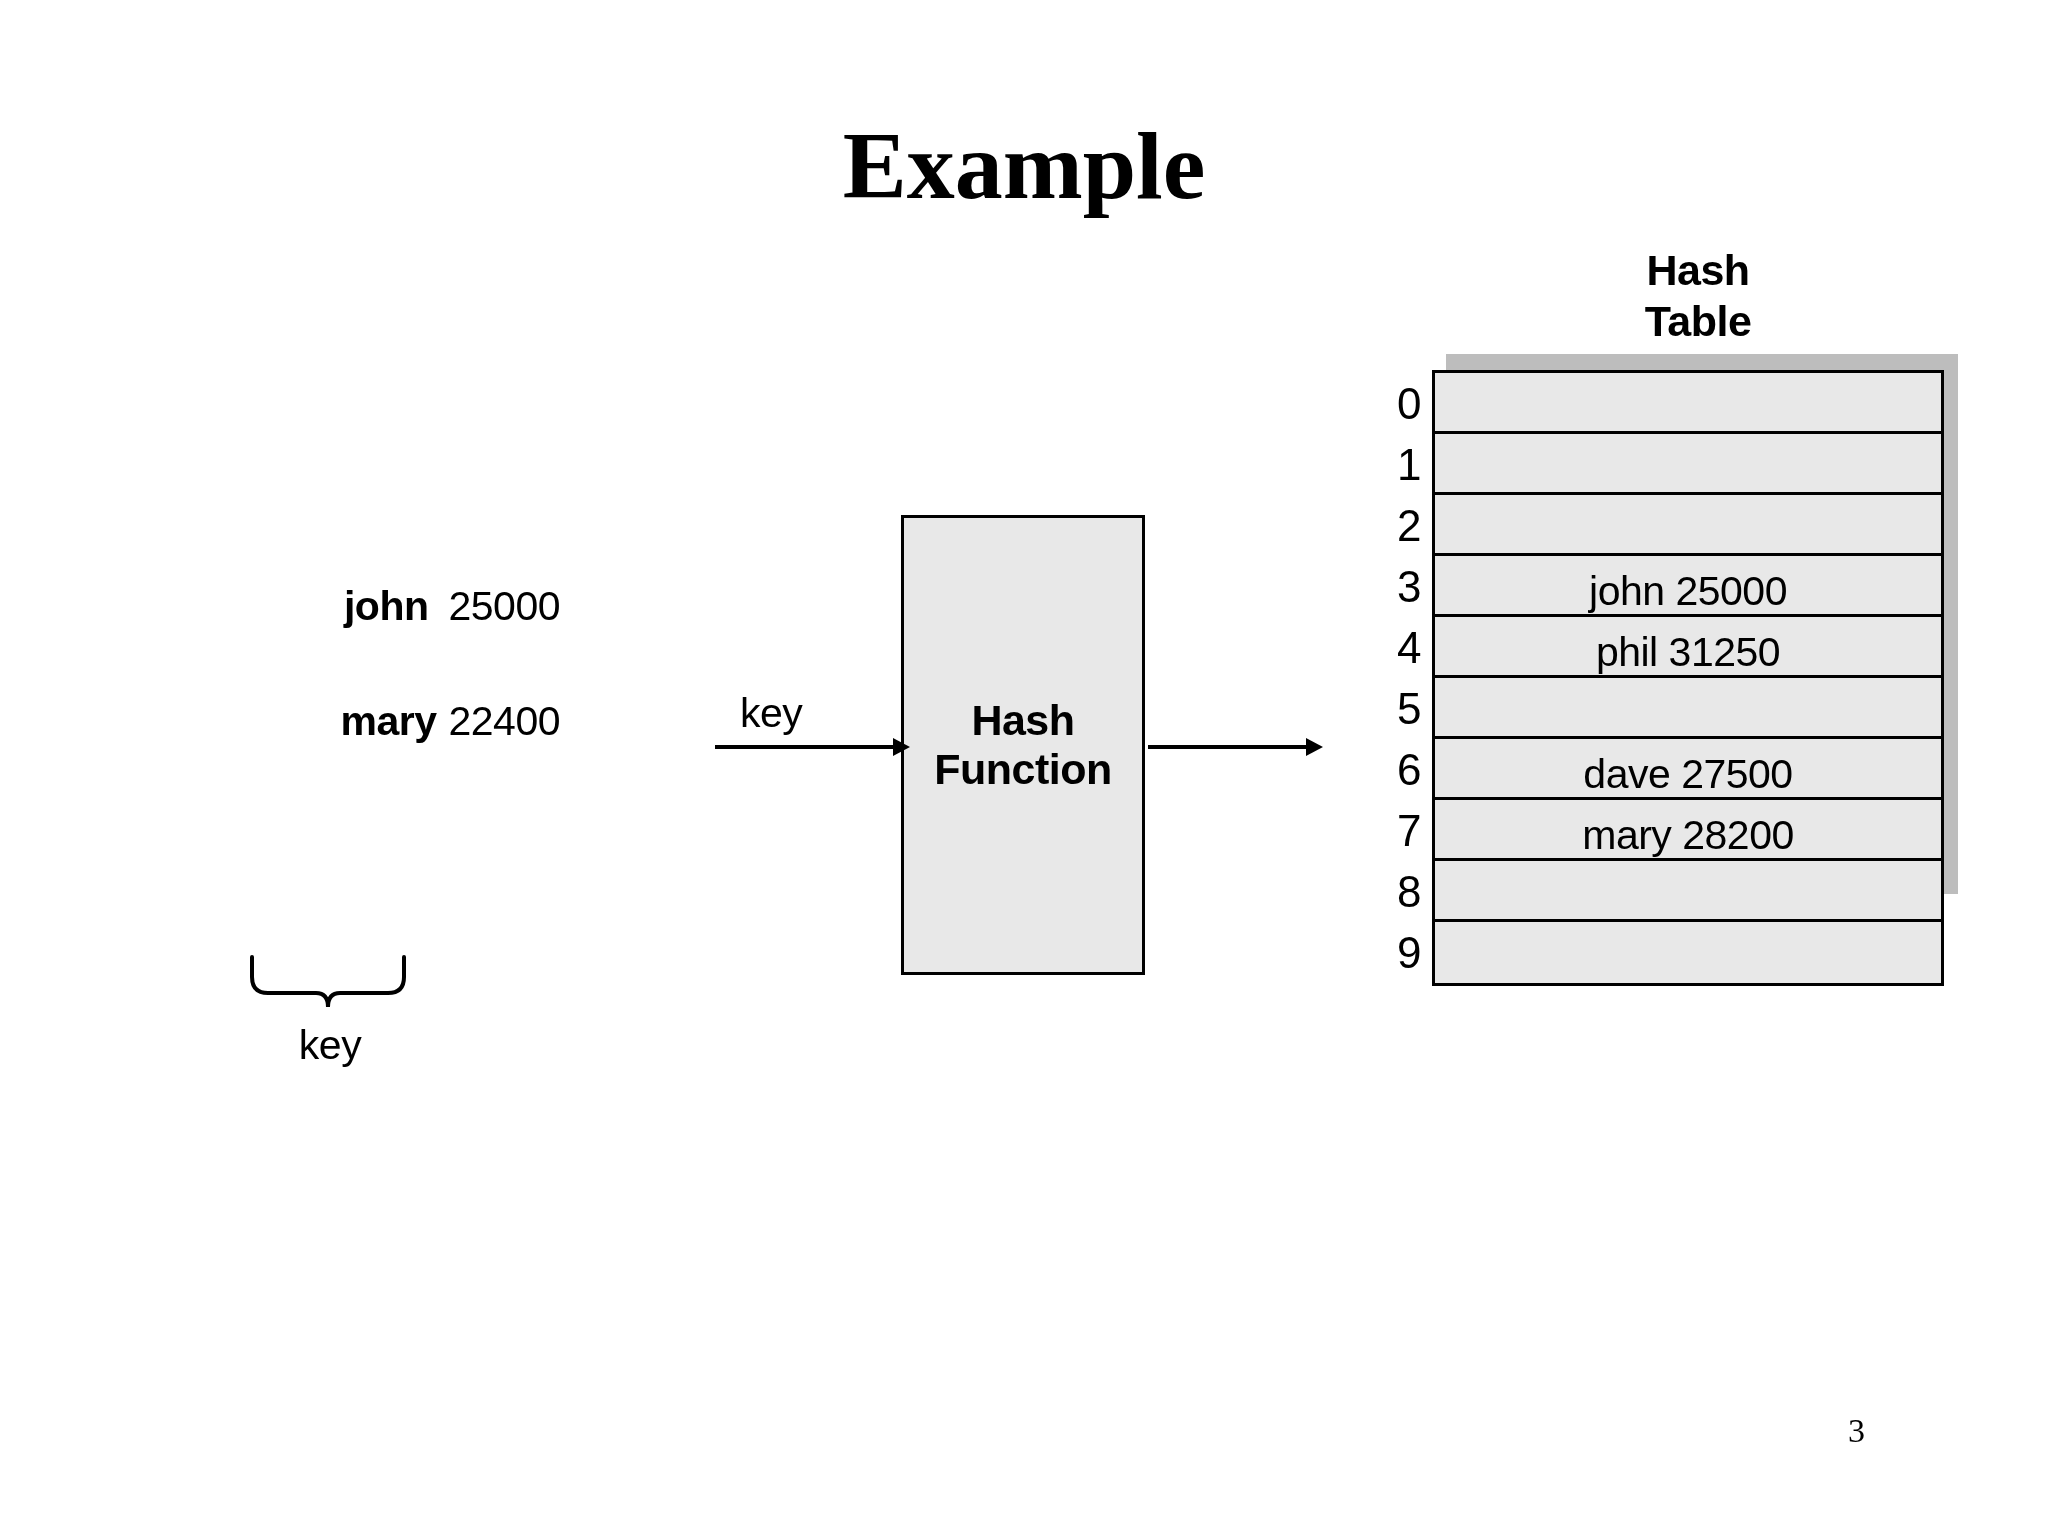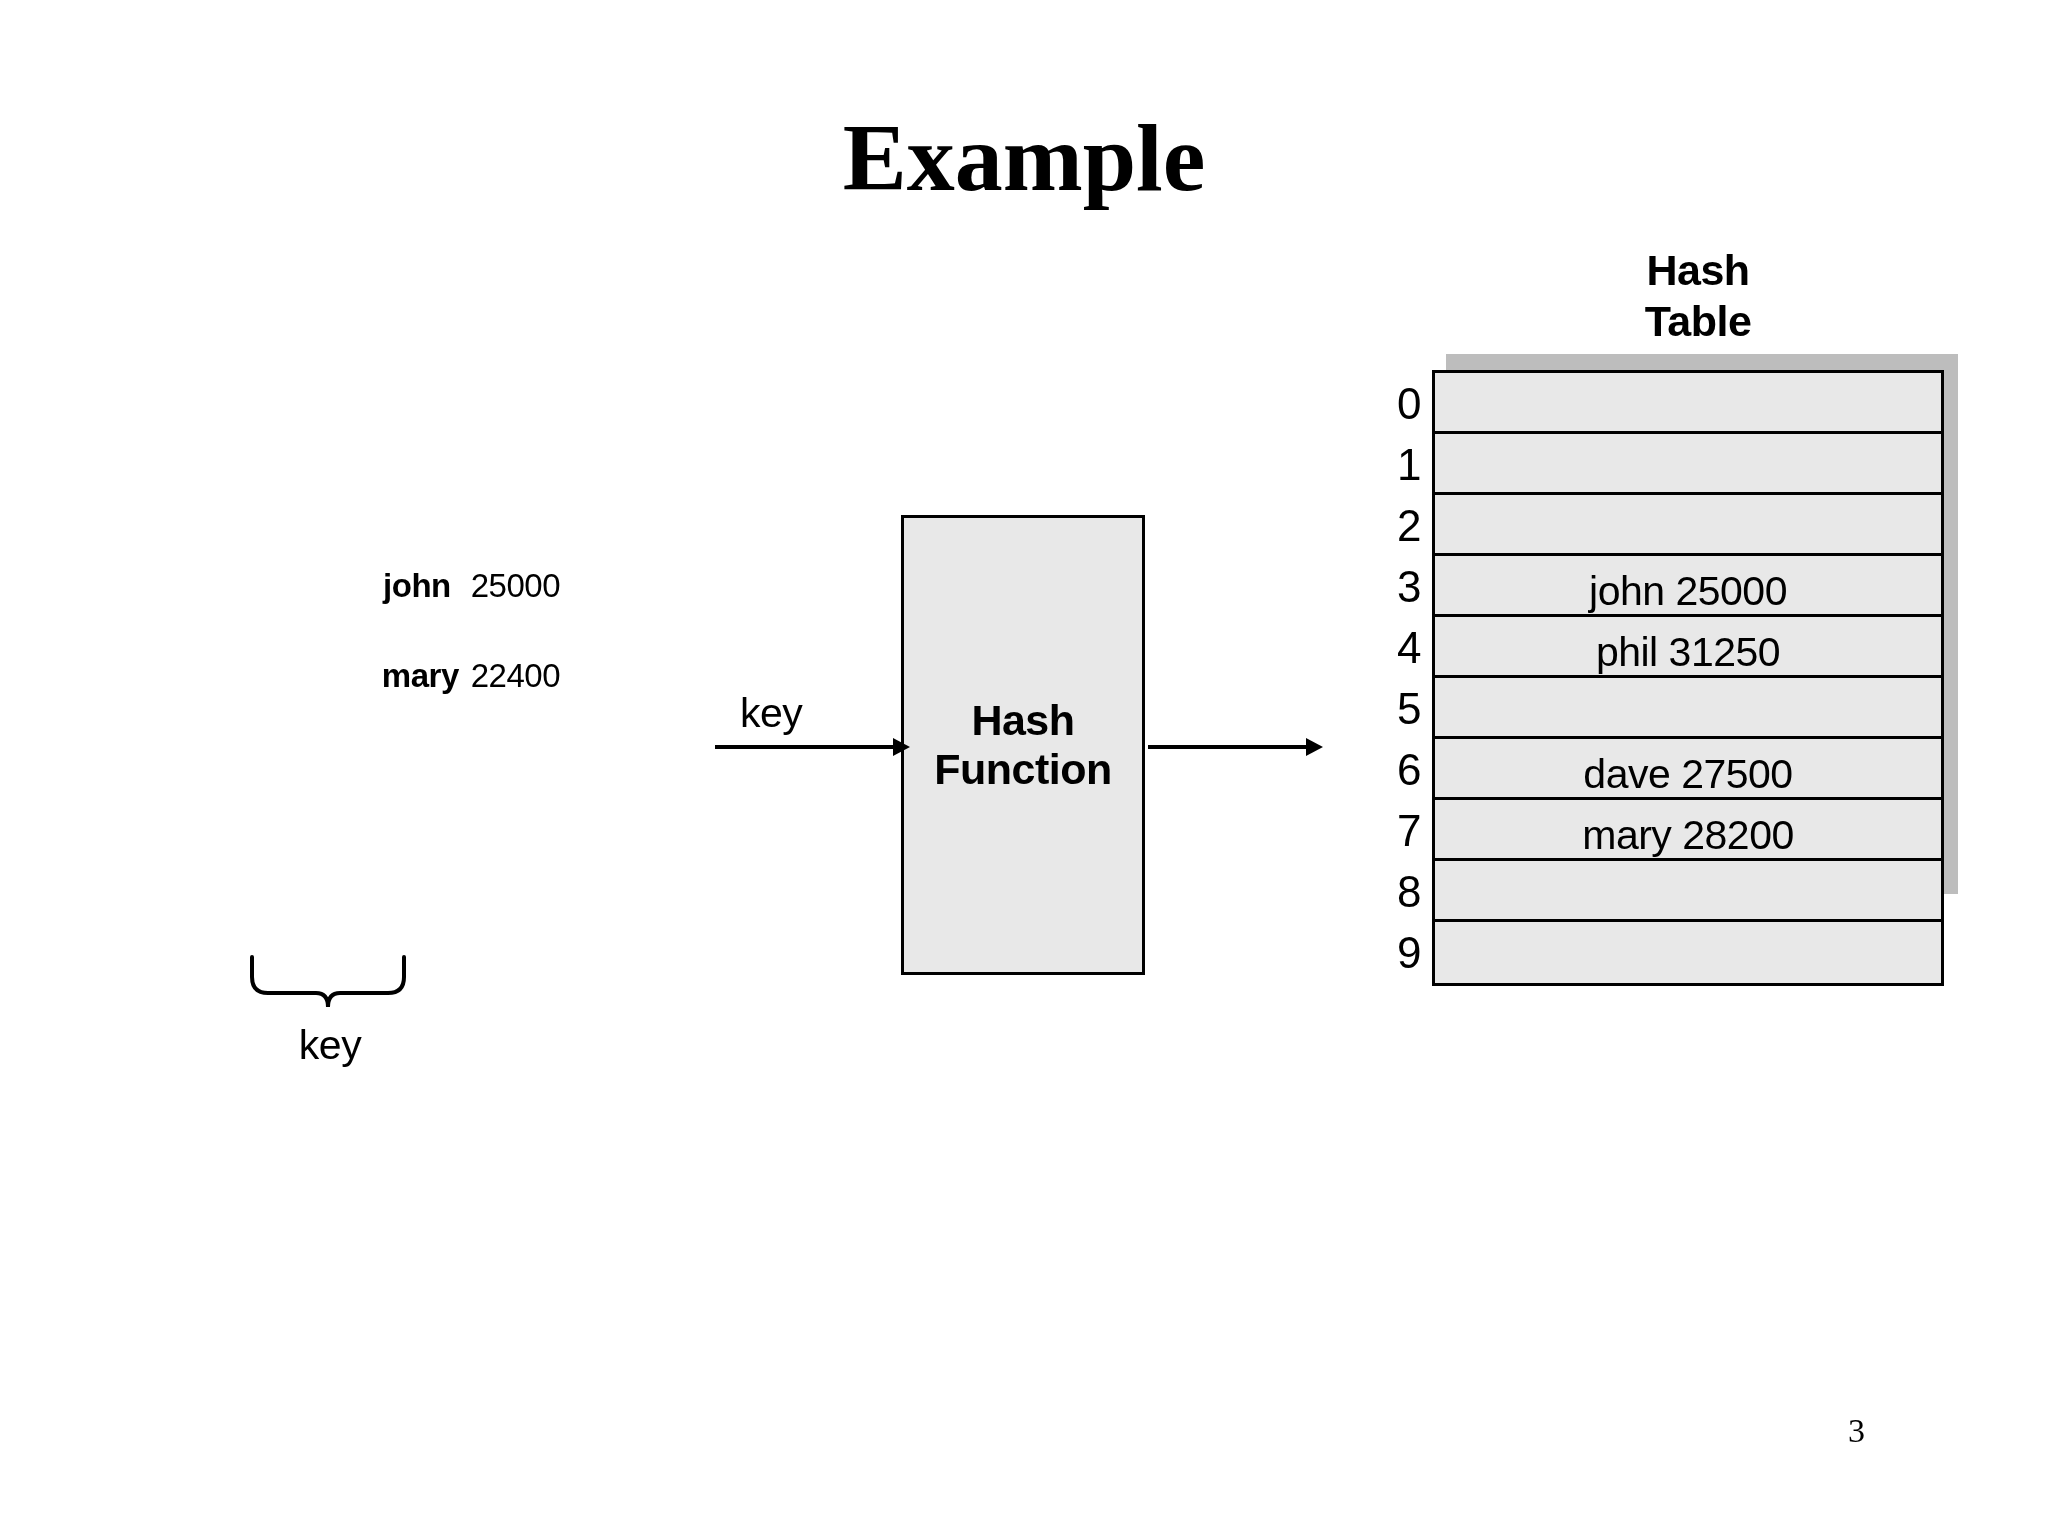--- a/index.html
+++ b/index.html
@@ -13,21 +13,21 @@
     position: relative;
     overflow: hidden;
     font-family: "Liberation Sans", sans-serif;
     color: #000000;
   }
 
   
   #slide-title {
     position: absolute;
     left: 0;
-    top: 110px;
+    top: 118px;
     width: 2048px;
     text-align: center;
     font-family: "Liberation Serif", serif;
     font-weight: bold;
     font-size: 96px;
     line-height: 1.0;
     letter-spacing: 0px;
   }
 
   
@@ -41,22 +41,22 @@
     font-size: 41px;
     font-weight: bold;
     text-align: center;
     padding-left: 20px;
     letter-spacing: -0.5px;
   }
   .item-row {
     display: flex;
     align-items: baseline;
     justify-content: flex-end;
-    margin-top: 52px;
-    font-size: 33px;
+    margin-top: 68px;
+    font-size: 41px;
     white-space: nowrap;
   }
   .item-name {
     font-weight: bold;
     letter-spacing: -0.5px;
   }
   .item-value {
     font-weight: normal;
     margin-left: 14px;
     letter-spacing: -0.5px;

